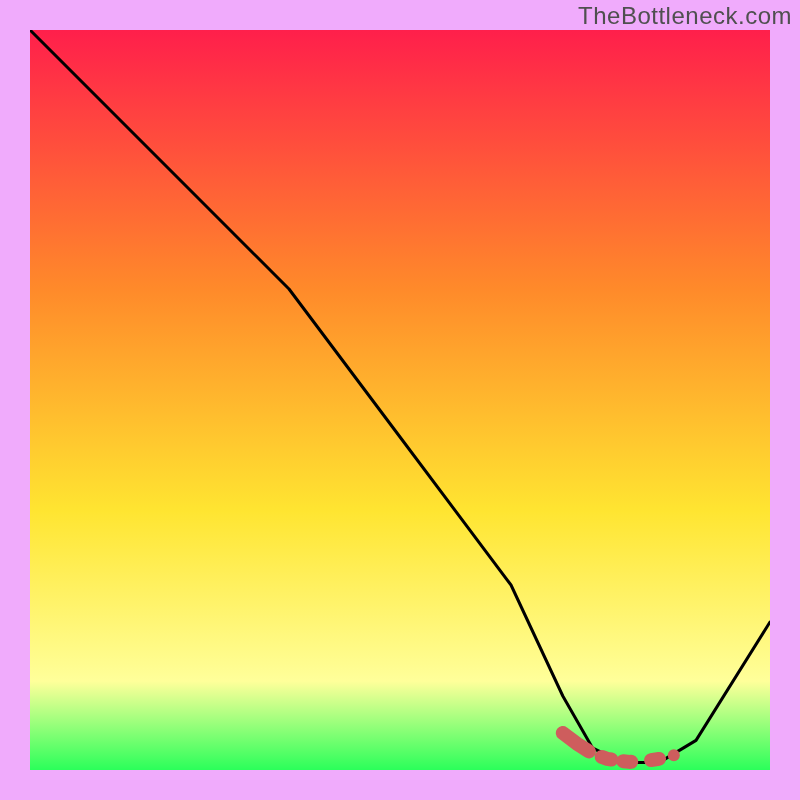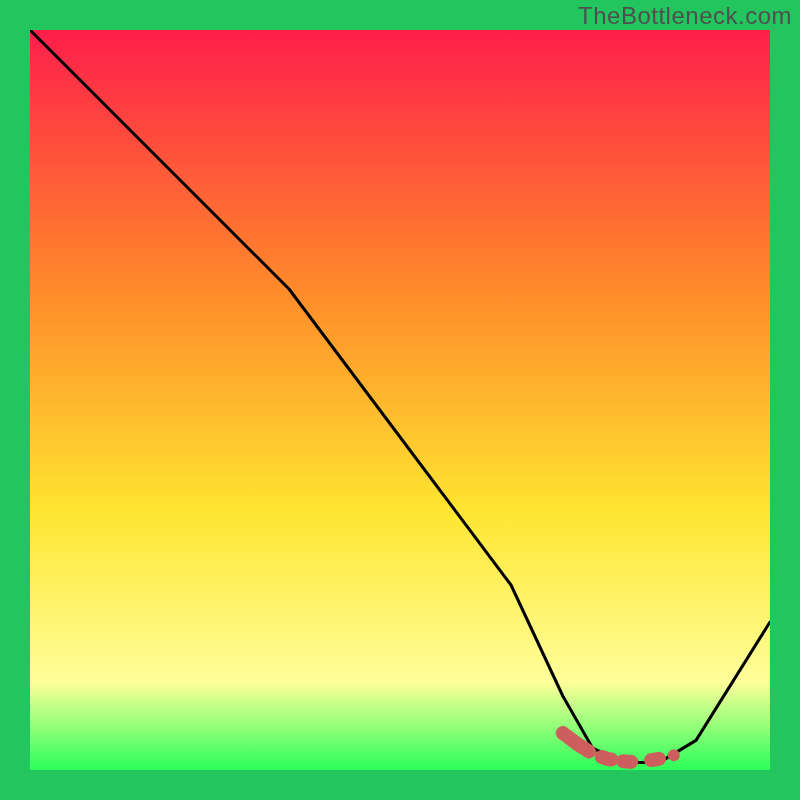--- a/index.html
+++ b/index.html
@@ -8,21 +8,21 @@
     background: #000;
     width: 800px;
     height: 800px;
     overflow: hidden;
     font-family: Arial, Helvetica, sans-serif;
   }
   .frame {
     position: relative;
     width: 800px;
     height: 800px;
-    background: #22c55e;
+    background: #f0abfc;
   }
   .watermark {
     position: absolute;
     top: 2px;
     right: 8px;
     color: #4f4f4f;
     font-size: 24px;
     font-weight: 500;
     letter-spacing: 0.5px;
     z-index: 50;

